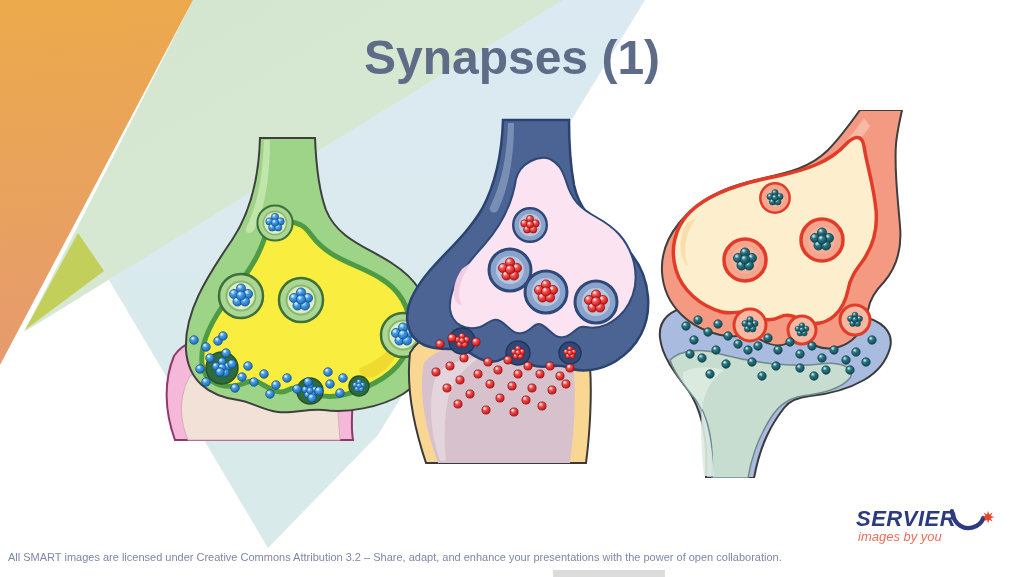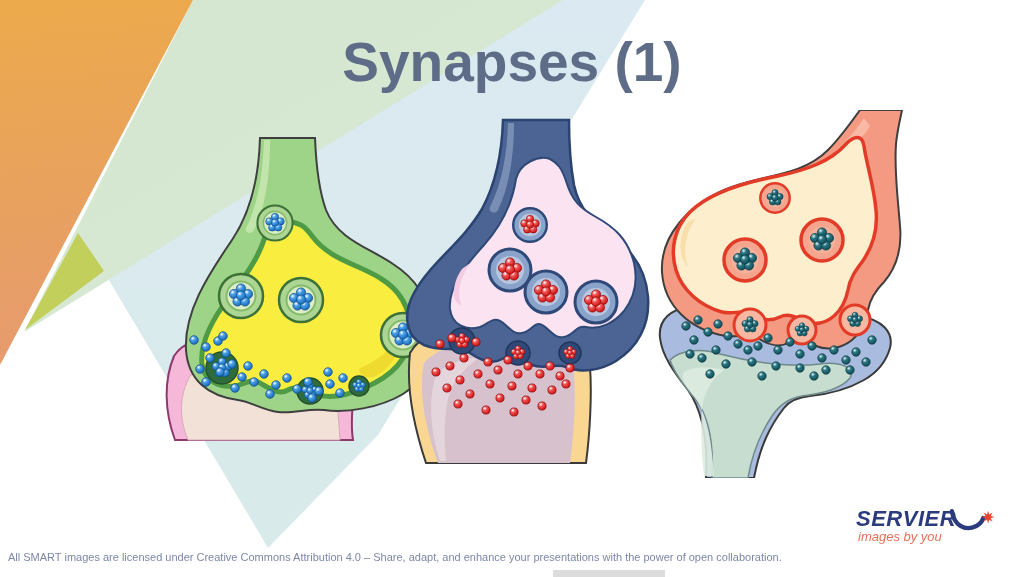--- a/index.html
+++ b/index.html
@@ -11,21 +11,21 @@
   .tri-blue{background:linear-gradient(to bottom,#dbeaf2 0%,#d8eae9 100%);
     clip-path:polygon(515px 0,645px 0,378px 435px,268px 548px,103px 270px);}
   .tri-sage{background:linear-gradient(150deg,#d4e6cf 0%,#dcebdb 100%);
     clip-path:polygon(193px 0,563px 0,24px 332px);}
   .tri-orange{background:linear-gradient(175deg,#ecaa4b 0%,#e69972 60%,#e28c7e 100%);
     clip-path:polygon(0 0,193px 0,0 365px);}
   .tri-olive{background:#c3cf5b;
     clip-path:polygon(78px 233px,104px 271px,25px 330px);}
   
   .title{position:absolute;left:0;right:0;top:30px;text-align:center;
-    font-size:55px;font-weight:bold;color:#5e6c87;letter-spacing:0px;}
+    font-size:48px;font-weight:bold;color:#5e6c87;letter-spacing:0px;}
   
   .attribution{position:absolute;left:8px;top:551px;font-size:11px;color:#7d87a8;}
   .bottom-bar{position:absolute;left:553px;top:570px;width:112px;height:7px;background:#dcdcdc;}
   
   .logo{position:absolute;right:28px;top:506px;width:140px;}
   .brand-row{display:flex;align-items:flex-end;justify-content:flex-end;}
   .brand{font-size:22px;font-weight:bold;font-style:italic;color:#2c3b7d;letter-spacing:.5px;}
   .logo-swoosh{margin-left:-7px;margin-bottom:-5px;}
   .tagline{font-size:13px;font-style:italic;color:#e86f5b;margin-top:-3px;padding-left:2px;}
   
@@ -307,21 +307,21 @@
         <circle r="4.2" cx="200" cy="260"></circle>
     <circle r="4.2" cx="60" cy="264"></circle>
         <circle r="4.2" cx="112" cy="266"></circle>
         <circle r="4.2" cx="164" cy="266"></circle>
     <circle r="4.2" cx="222" cy="230"></circle>
         <circle r="4.2" cx="40" cy="244"></circle>
   </g>
 </svg>
 </div>
 
-<div class="attribution">All SMART images are licensed under Creative Commons Attribution 4.0 – Share, adapt, and enhance your presentations with the power of open collaboration.</div>
+<div class="attribution">All SMART images are licensed under Creative Commons Attribution 3.2 – Share, adapt, and enhance your presentations with the power of open collaboration.</div>
 <div class="bottom-bar"></div>
 
 <div class="logo">
   <div class="brand-row">
     <span class="brand">SERVIER</span>
     <svg class="logo-swoosh" width="48" height="30" viewBox="0 0 48 30">
       <path d="M3,4 C5,18 16,25 28,19 C32,17 34,14 35,11" stroke="#2c3b7d" stroke-width="4.5" fill="none" stroke-linecap="round"></path>
       <polygon points="46.5,10 42.6,11.1 44.6,14.6 41.1,12.6 40,16.5 38.9,12.6 35.4,14.6 37.4,11.1 33.5,10 37.4,8.9 35.4,5.4 38.9,7.4 40,3.5 41.1,7.4 44.6,5.4 42.6,8.9" fill="#e8432e"></polygon>
     </svg>
   </div>

